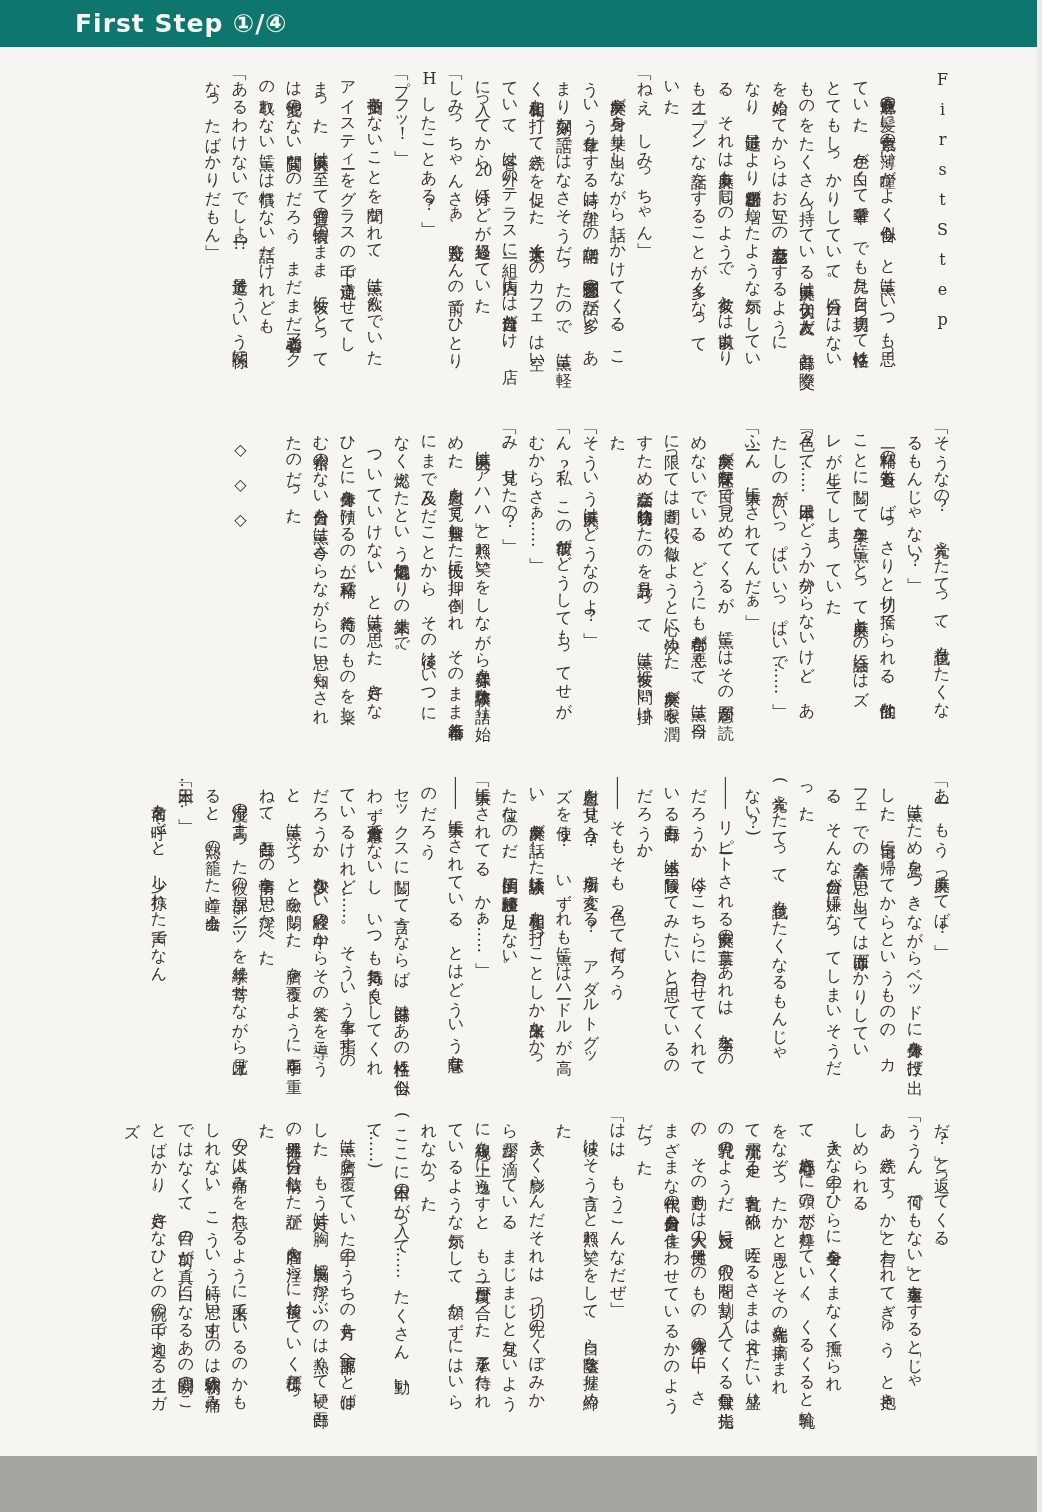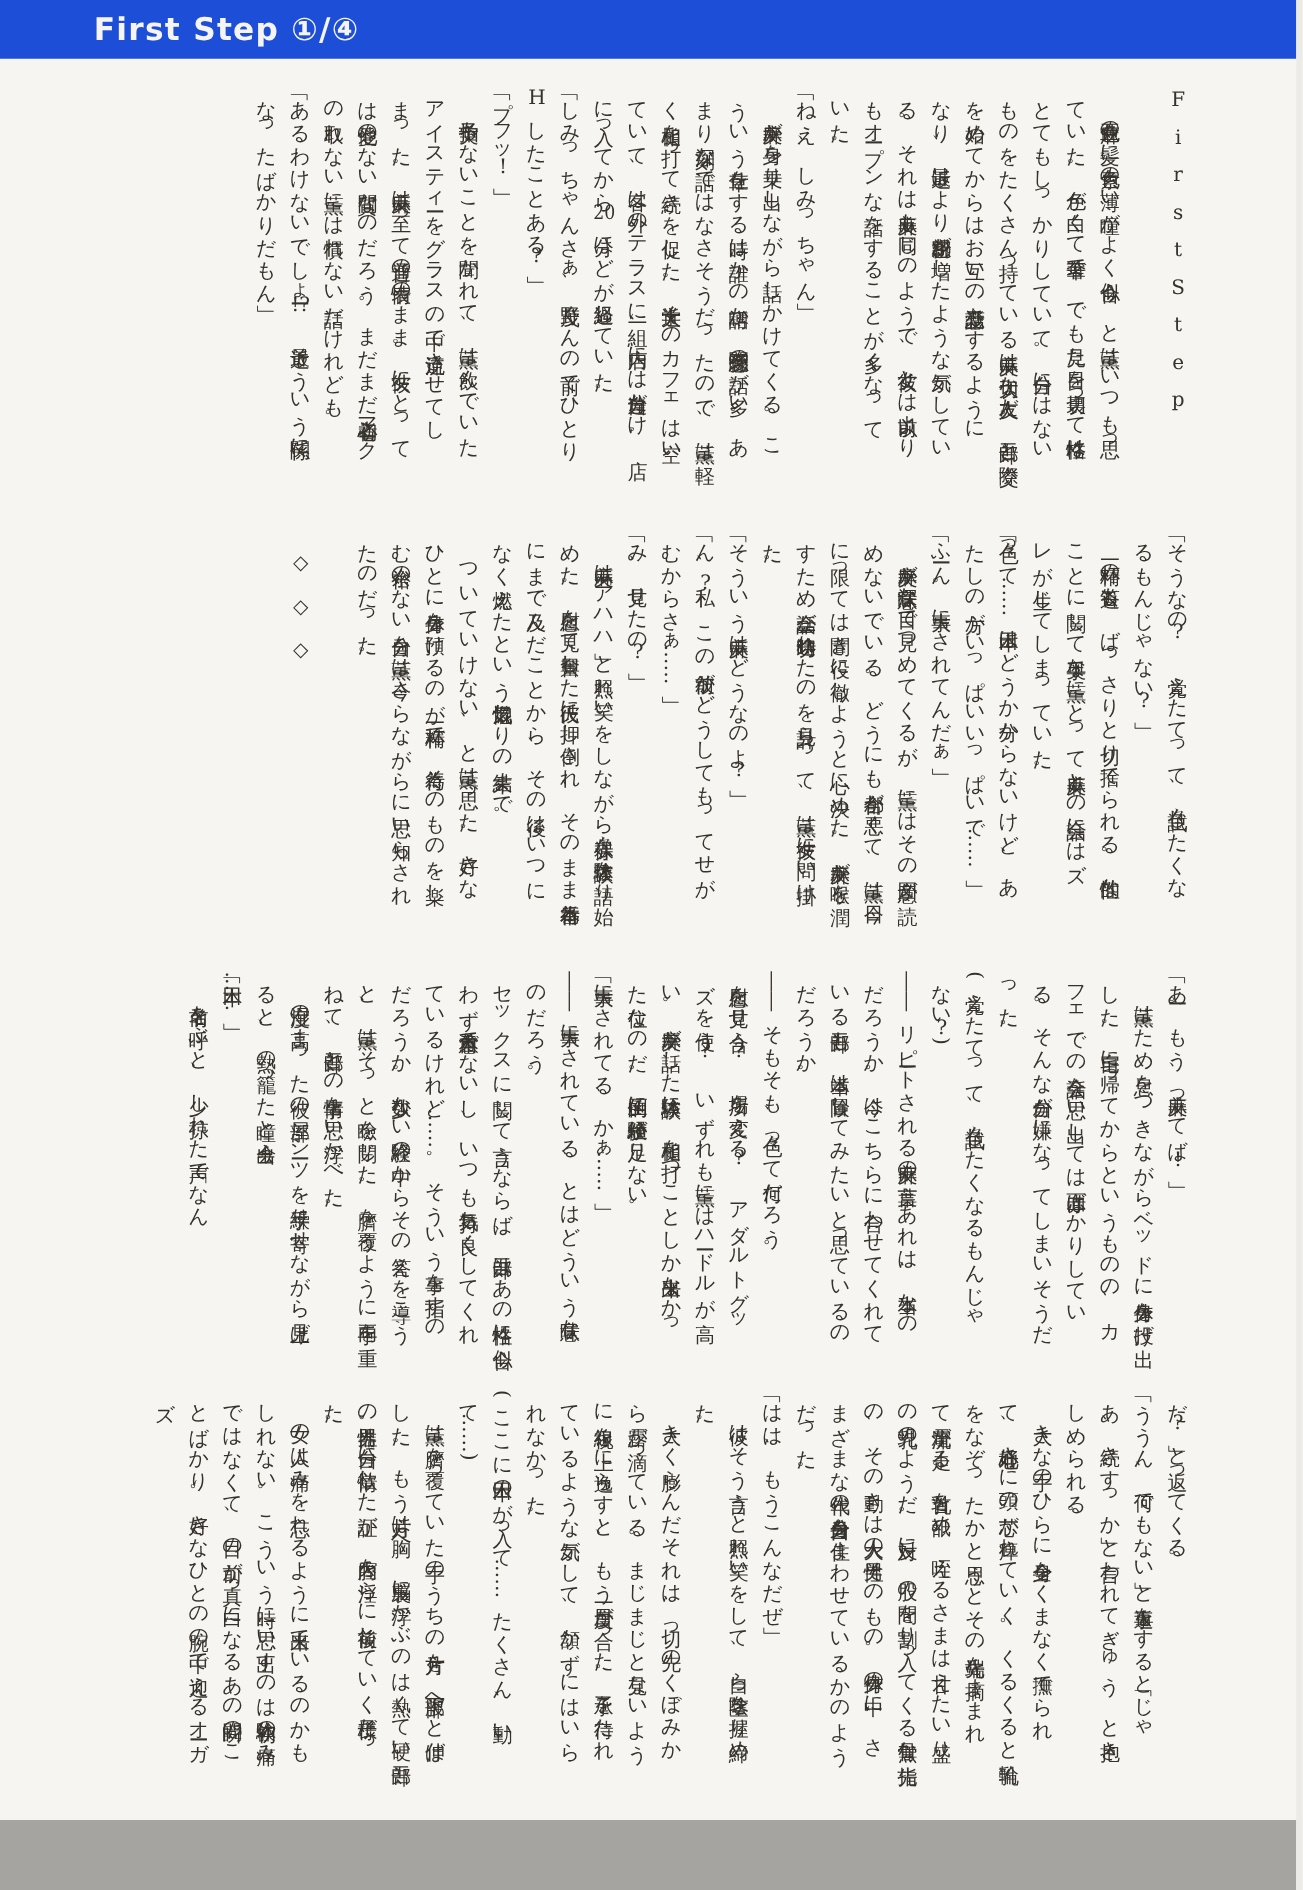--- a/index.html
+++ b/index.html
@@ -3,21 +3,21 @@
 <meta charset="utf-8">
 <style>
   html,body{margin:0;padding:0;}
   body{
     width:1042px;height:1512px;position:relative;overflow:hidden;
     background:#f6f5f1;
     font-family:"DejaVu Serif","Liberation Serif",serif;
   }
   .header-band{
     position:absolute;left:0;top:0;width:1037px;height:47px;
-    background:#1d4ed8;
+    background:#0f766e;
   }
   .header-title{
     position:absolute;left:75px;top:50%;transform:translateY(-52%);
     font-family:"DejaVu Sans","Liberation Sans",sans-serif;
     font-weight:600;font-size:25px;line-height:1;
     color:#f5f4f0;letter-spacing:1px;white-space:nowrap;
   }
   .footer-band{
     position:absolute;left:0;top:1456px;width:1037px;height:56px;
     background:#a5a4a1;

